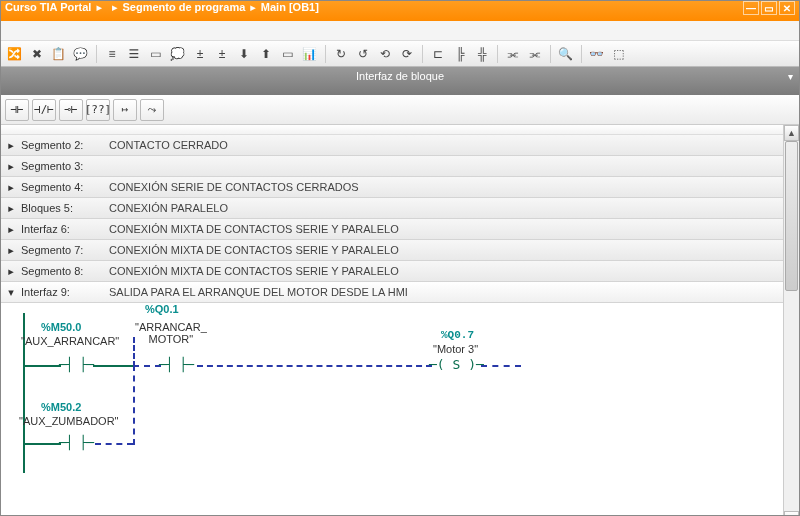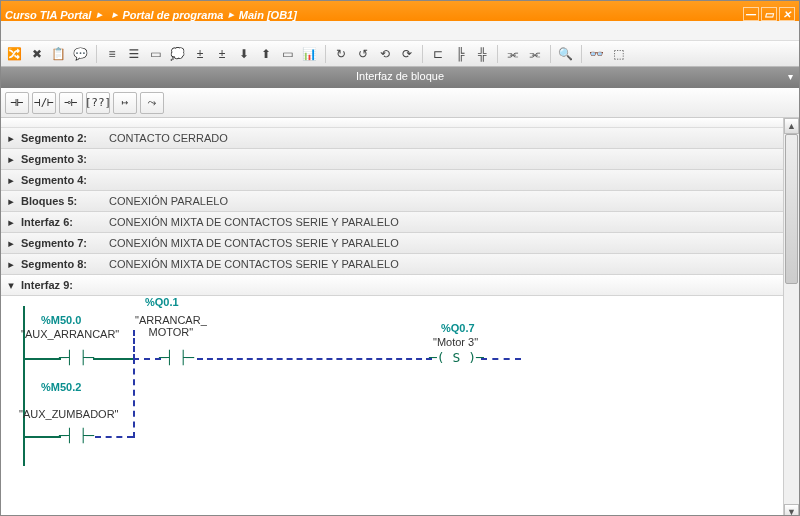--- a/index.html
+++ b/index.html
@@ -1,60 +1,60 @@
 <!DOCTYPE html>
 <html><head>
 <meta charset="utf-8">
 <style>
   * { box-sizing: border-box; margin: 0; padding: 0; }
   body { font-family: "Segoe UI", Tahoma, sans-serif; font-size: 11px; background: #fff; width: 800px; height: 516px; overflow: hidden; border: 1px solid #888;}
-  .titlebar { background: linear-gradient(#ff9d1f,#ff8a00); height: 20px; display:flex; align-items:flex-end; padding:0 4px; color:#fff; font-weight:bold; font-size:11px;font-style:italic;}
+  .titlebar { background: linear-gradient(#ff9d1f,#ff8a00); height: 20px; display:flex; align-items:flex-start; padding:0 4px; color:#fff; font-weight:bold; font-size:11px;}
   .titlebar .crumb { white-space:nowrap; }
   .titlebar .sep { margin:0 5px; font-weight:normal;}
   .titlebar .spacer{flex:1;}
   .winbtn{width:16px;height:14px;margin-left:2px;display:inline-flex;align-items:center;justify-content:center;border:1px solid rgba(255,255,255,.6);color:#fff;font-size:10px;}
   .toolbar-gap{height:20px;background:#f4f4f4;border-bottom:1px solid #ddd;}
   .toolbar{height:26px;background:linear-gradient(#fefefe,#e8e8e8);border-bottom:1px solid #bbb;display:flex;align-items:center;padding:0 4px;gap:2px;overflow:hidden;}
   .tbtn{width:20px;height:20px;border:1px solid transparent;display:flex;align-items:center;justify-content:center;color:#444;font-size:12px;cursor:pointer;border-radius:2px;}
   .tdiv{width:1px;height:18px;background:#ccc;margin:0 3px;}
-  .iface{height:21px;background:linear-gradient(#9a9a9a,#7a7a7a);color:#fff;text-align:center;font-size:11px;line-height:18px;position:relative;}
+  .iface{height:28px;background:linear-gradient(#9a9a9a,#7a7a7a);color:#fff;text-align:center;font-size:11px;line-height:18px;position:relative;}
   .iface .chev{position:absolute;right:6px;top:1px;font-size:10px;}
   .ladderbar{height:30px;background:linear-gradient(#fefefe,#ececec);border-bottom:1px solid #ccc;display:flex;align-items:center;padding:0 4px;gap:3px;}
   .ladbtn{width:24px;height:22px;border:1px solid #bbb;background:linear-gradient(#fff,#eee);display:flex;align-items:center;justify-content:center;font-size:11px;color:#333;border-radius:2px;cursor:pointer;font-family:monospace;}
   .workspace{position:relative;height:calc(516px - 20px - 20px - 26px - 18px - 30px);overflow:hidden;}
   .content{position:absolute;top:0;left:0;right:16px;bottom:0;overflow:hidden;}
   .vscroll{position:absolute;top:0;right:0;width:16px;bottom:0;background:#f0f0f0;border-left:1px solid #ccc;}
   .vscroll .up,.vscroll .down{height:16px;background:linear-gradient(#fff,#ddd);border:1px solid #bbb;text-align:center;font-size:9px;line-height:14px;color:#555;}
   .vscroll .down{position:absolute;bottom:0;left:0;right:0;}
   .vscroll .thumb{position:absolute;top:16px;left:1px;right:1px;height:150px;background:linear-gradient(#eee,#ccc);border:1px solid #aaa;border-radius:2px;}
   .seg-cut{height:10px;border-bottom:1px solid #ddd;background:linear-gradient(#fff,#f3f3f3);padding-left:26px;font-size:10px;color:#888;line-height:10px;overflow:hidden;}
   .seg{height:21px;background:linear-gradient(#f7f7f7,#e9e9e9);border-bottom:1px solid #d4d4d4;display:flex;align-items:center;font-size:11px;}
   .seg .arrow{width:20px;text-align:center;color:#333;cursor:pointer;}
-  .seg .name{font-weight:bold;color:#333;width:88px;}
+  .seg .name{font-weight:normal;color:#333;width:88px;}
   .seg .desc{color:#444;}
   .seg.open{background:linear-gradient(#fff,#f0f0f0);}
   .comment{padding:6px 28px;color:#5f7fa5;font-size:11px;}
   .ladder{position:relative;height:180px;padding:8px 14px;}
   .rail{position:absolute;left:22px;top:10px;bottom:10px;width:2px;background:#0b6e4f;}
   .rung{position:absolute;height:2px;}
   .label-top{position:absolute;color:#0a8f8f;font-size:11px;font-weight:bold;text-align:center;white-space:nowrap;}
   .label-sym{position:absolute;color:#333;font-size:11px;text-align:center;white-space:nowrap;}
   .contact{position:absolute;font-family:monospace;color:#0b6e4f;font-size:13px;letter-spacing:-1px;}
   .coil{position:absolute;font-family:monospace;color:#0b6e4f;font-size:13px;}
   .dashwire{position:absolute;border-top:2px dashed #2838a8;}
   .dashwireV{position:absolute;border-left:2px dashed #2838a8;}
 </style>
 </head>
 <body>
 
 <div class="titlebar">
   <span class="crumb">Curso TIA Portal</span>
   <span class="sep">▸</span>
   <span class="sep">▸</span>
-  <span class="crumb">Portal de programa</span>
+  <span class="crumb">Segmento de programa</span>
   <span class="sep">▸</span>
   <span class="crumb">Main [OB1]</span>
   <span class="spacer"></span>
   <span class="winbtn">—</span>
   <span class="winbtn">▭</span>
   <span class="winbtn">✕</span>
 </div>
 
 <div class="toolbar-gap"></div>
 
@@ -117,20 +117,21 @@
           <div class="name">Segmento 2:</div>
           <div class="desc">CONTACTO CERRADO</div>
         </div>
         <div class="seg">
           <div class="arrow">▸</div>
           <div class="name">Segmento 3:</div>
         </div>
         <div class="seg">
           <div class="arrow">▸</div>
           <div class="name">Segmento 4:</div>
+          <div class="desc">CONEXIÓN SERIE DE CONTACTOS CERRADOS</div>
         </div>
         <div class="seg">
           <div class="arrow">▸</div>
           <div class="name">Bloques 5:</div>
           <div class="desc">CONEXIÓN PARALELO</div>
         </div>
         <div class="seg">
           <div class="arrow">▸</div>
           <div class="name">Interfaz 6:</div>
           <div class="desc">CONEXIÓN MIXTA DE CONTACTOS SERIE Y PARALELO</div>
@@ -143,20 +144,21 @@
         <div class="seg">
           <div class="arrow">▸</div>
           <div class="name">Segmento 8:</div>
           <div class="desc">CONEXIÓN MIXTA DE CONTACTOS SERIE Y PARALELO</div>
         </div>
       </div>
 
     <div class="seg open">
       <div class="arrow">▾</div>
       <div class="name">Interfaz 9:</div>
+      <div class="desc">SALIDA PARA EL ARRANQUE DEL MOTOR DESDE LA HMI</div>
     </div>
 
     <div class="ladder">
       <div class="rail"></div>
 
       <div class="rung" style="left:22px;top:62px;width:38px;background:#0b6e4f;"></div>
       <div class="rung" style="left:92px;top:62px;width:40px;background:#0b6e4f;"></div>
 
       <div class="label-top" style="left:40px;top:18px;">%M50.0</div>
       <div class="label-sym" style="left:20px;top:32px;">"AUX_ARRANCAR"</div>
@@ -164,27 +166,27 @@
 
       <div class="dashwireV" style="left:132px;top:34px;height:30px;"></div>
       <div class="dashwire" style="left:132px;top:62px;width:28px;"></div>
       <div class="label-top" style="left:144px;top:0;">%Q0.1</div>
       <div class="label-sym" style="left:134px;top:18px;white-space:pre;text-align:center;">"ARRANCAR_
 MOTOR"</div>
       <div class="contact" style="left:158px;top:54px;">─┤ ├─</div>
 
       <div class="dashwire" style="left:196px;top:62px;width:235px;"></div>
 
-      <div class="label-top" style="left:440px;top:26px;">%Q0.7</div>
+      <div class="label-top" style="left:440px;top:26px;font-family:Liberation Mono, monospace;">%Q0.7</div>
       <div class="label-sym" style="left:432px;top:40px;">"Motor 3"</div>
       <div class="coil" style="left:428px;top:54px;">─( S )─</div>
       <div class="dashwire" style="left:480px;top:62px;width:40px;"></div>
 
       <div class="rung" style="left:22px;top:140px;width:38px;background:#0b6e4f;"></div>
-      <div class="label-top" style="left:40px;top:85px;">%M50.2</div>
+      <div class="label-top" style="left:40px;top:98px;">%M50.2</div>
       <div class="label-sym" style="left:18px;top:112px;">"AUX_ZUMBADOR"</div>
       <div class="contact" style="left:58px;top:132px;">─┤ ├─</div>
 
       <div class="dashwire" style="left:94px;top:140px;width:38px;"></div>
       <div class="dashwireV" style="left:132px;top:62px;height:80px;"></div>
     </div>
   </div>
 
   <div class="vscroll">
     <div class="up">▲</div>

